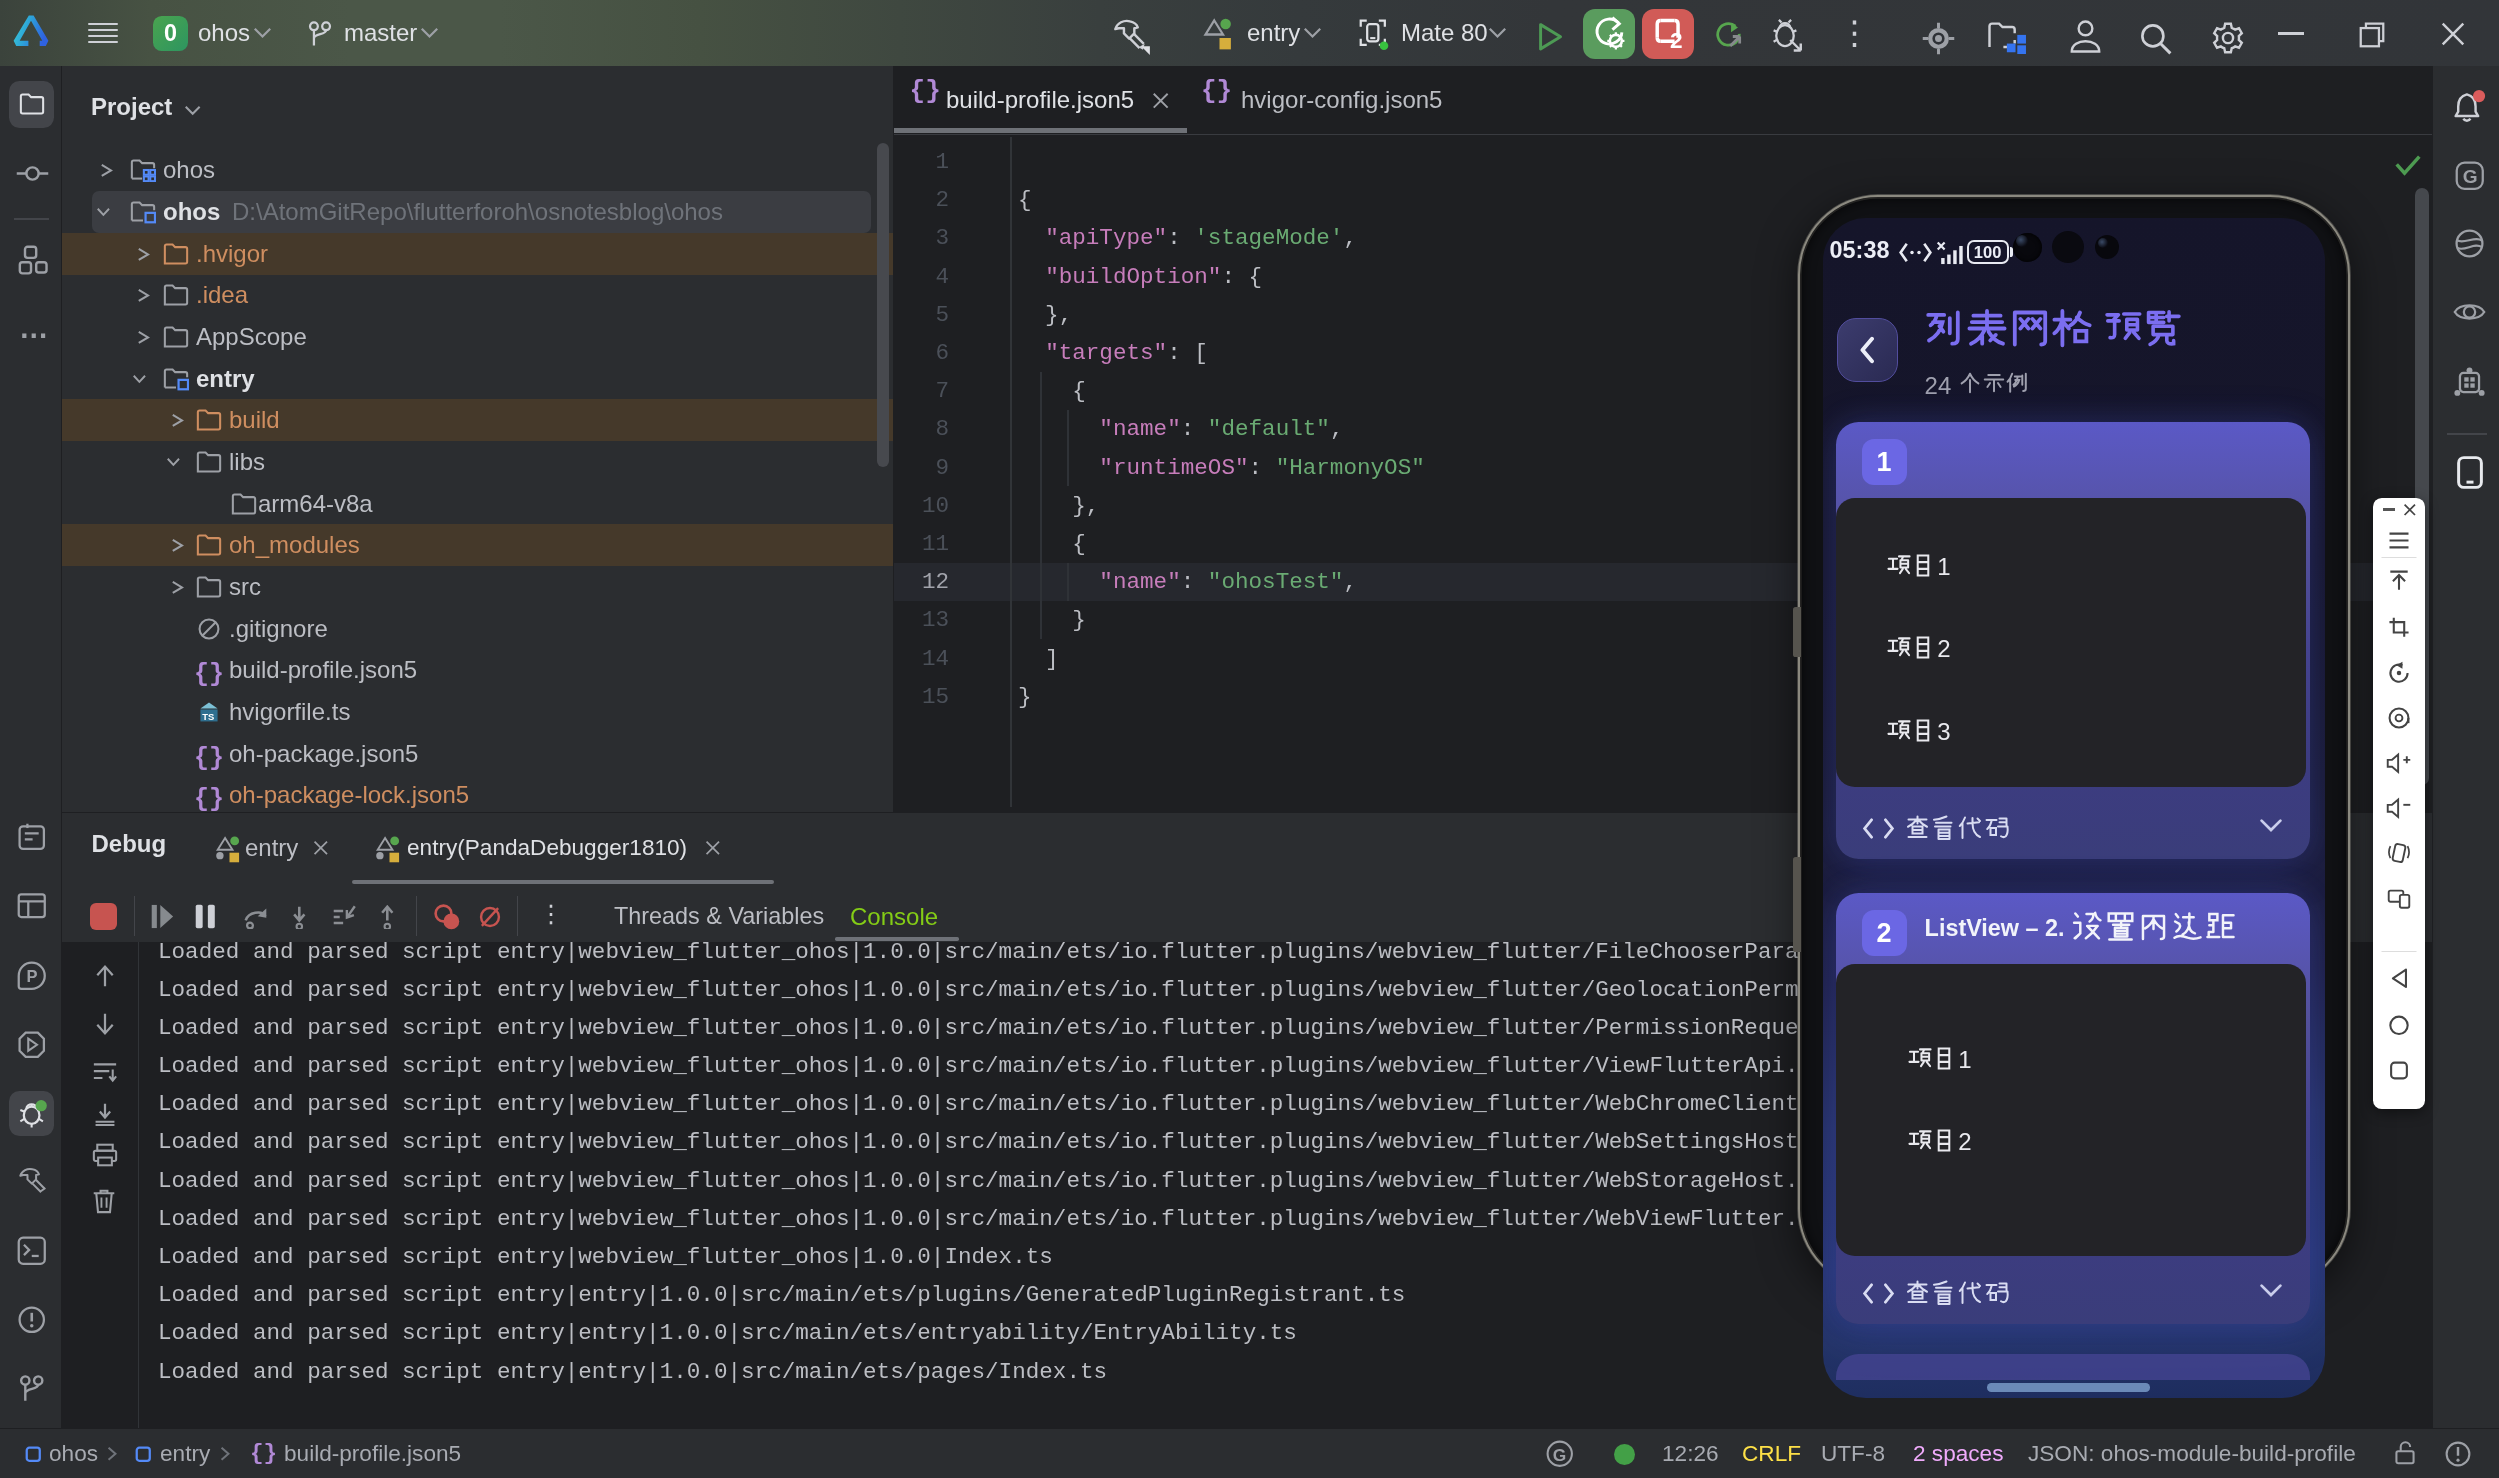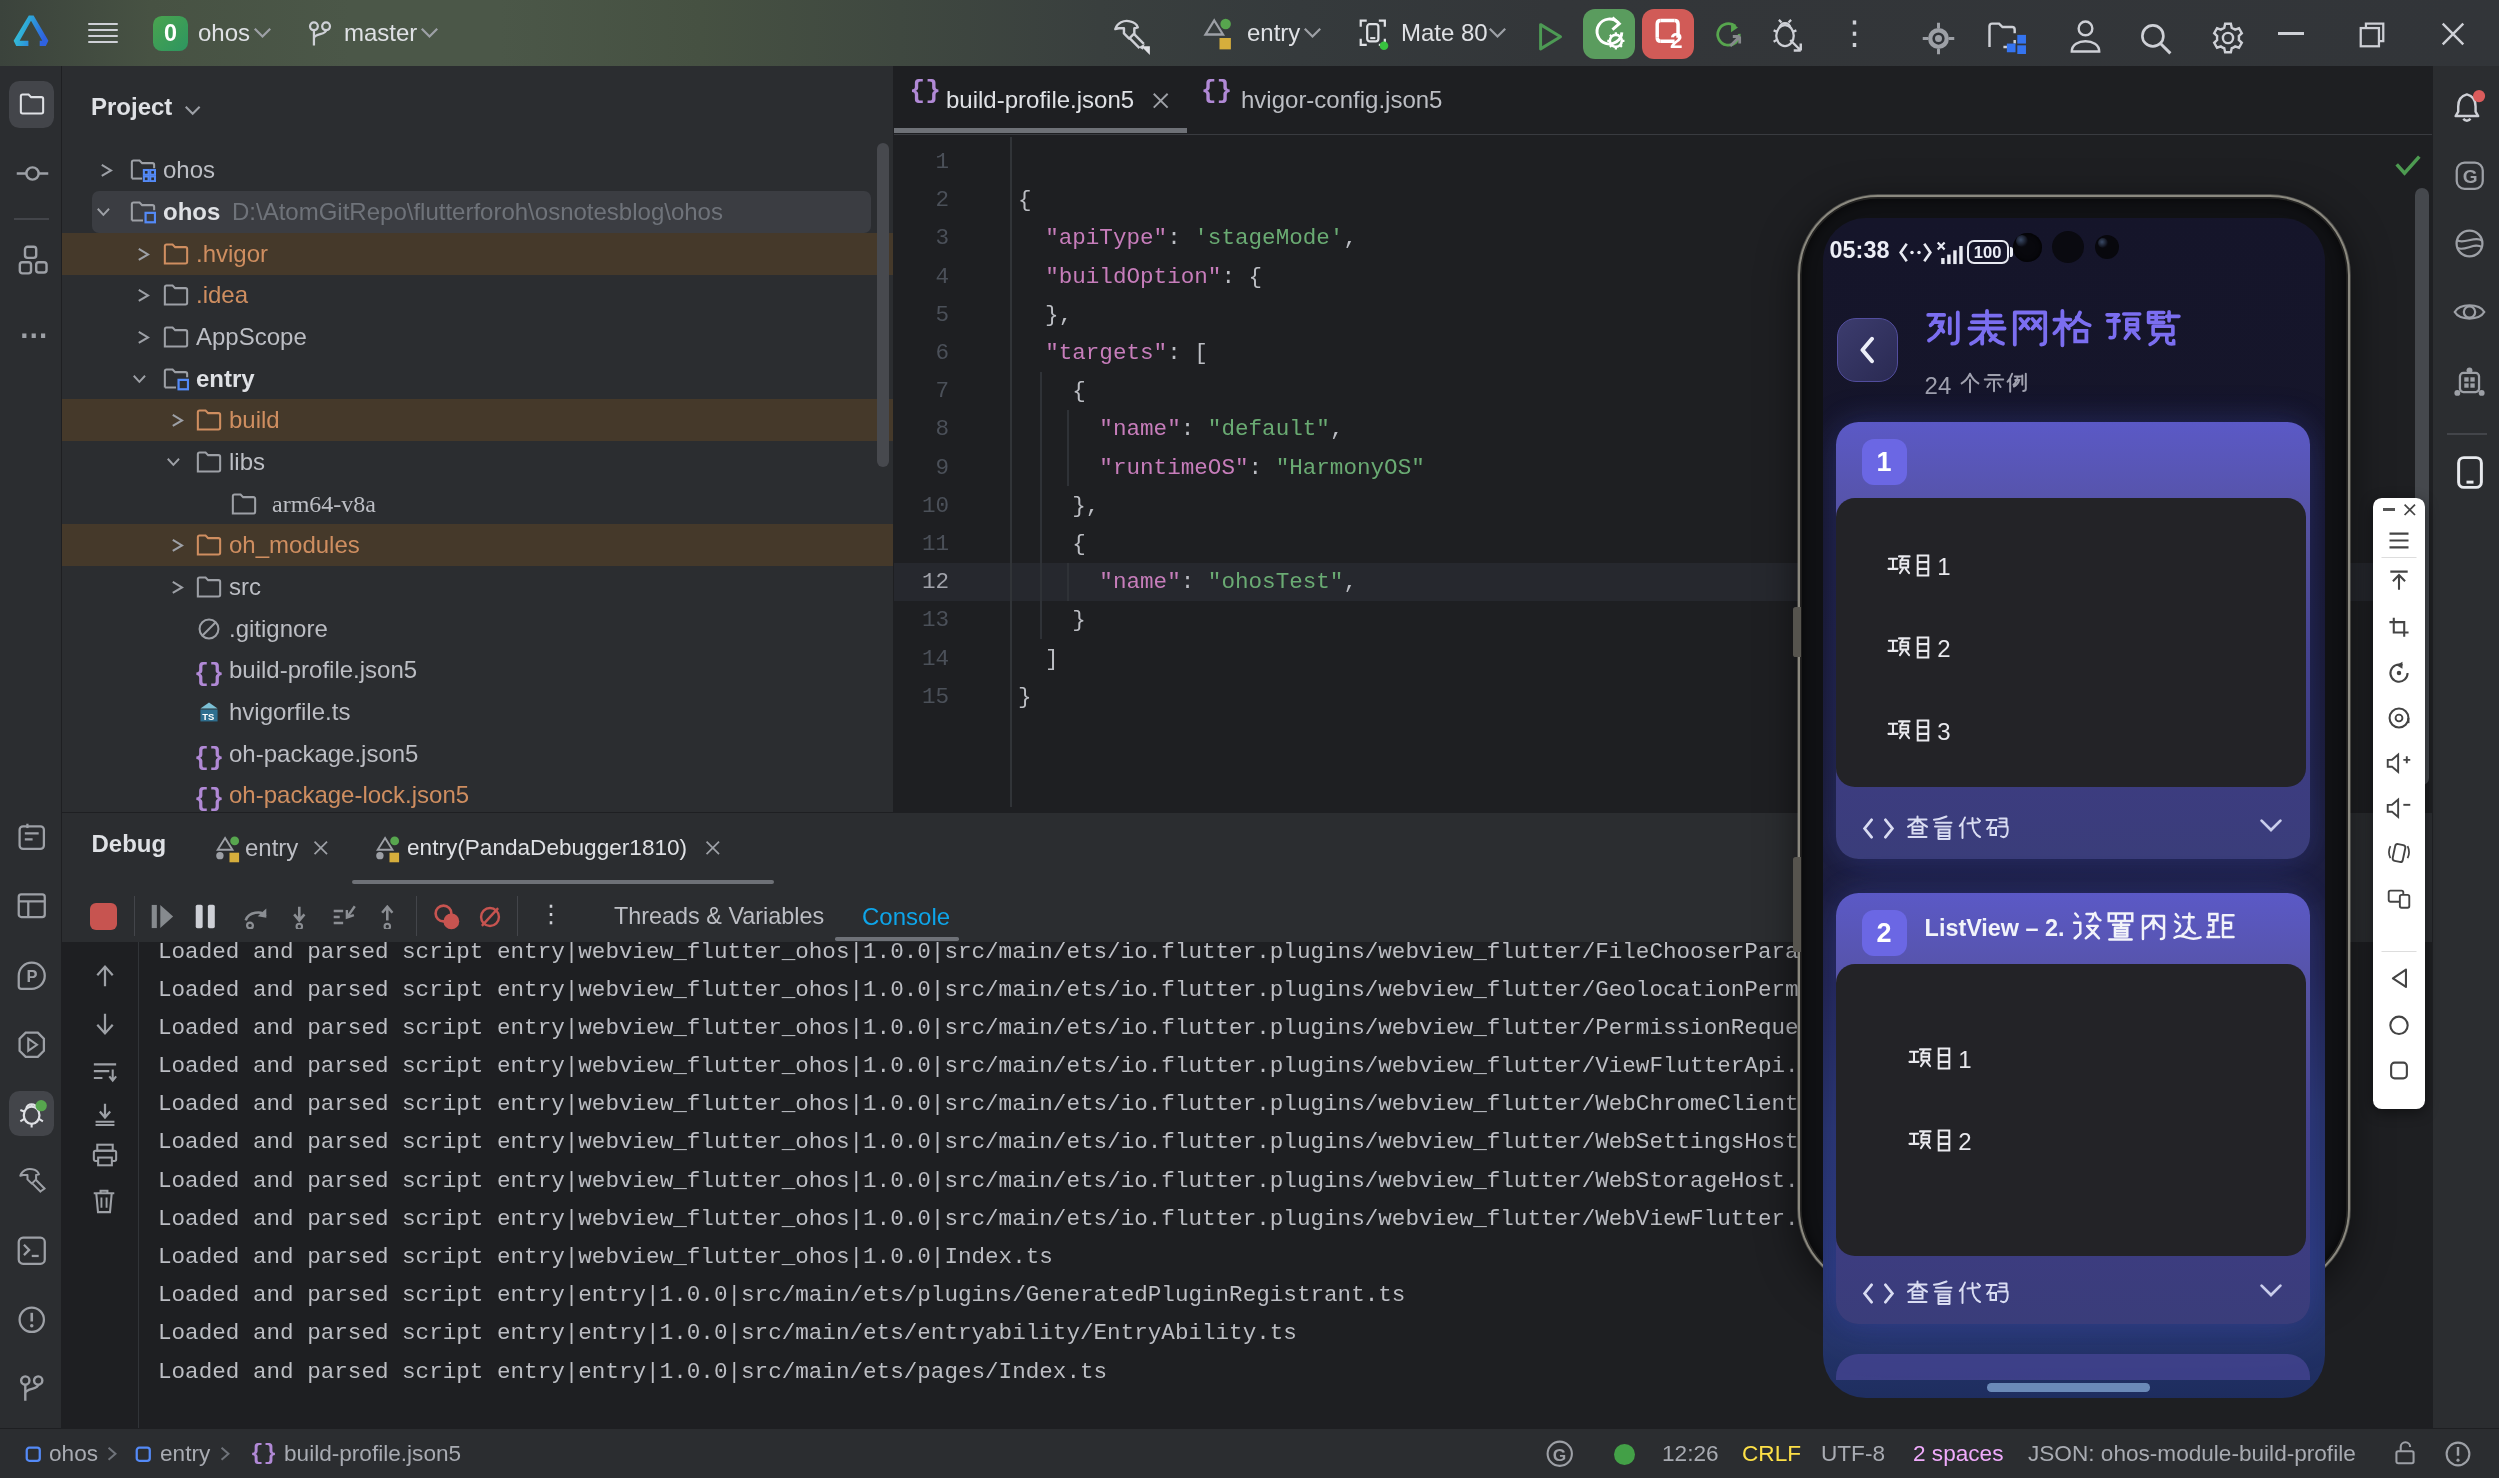--- a/index.html
+++ b/index.html
@@ -332,21 +332,21 @@
       </svg>
     <svg class="ic" style="left:134px" width="26" height="24" viewBox="0 0 30 28">
         <path d="M2 25 L2 5 Q2 3 4 3 L11 3 L14 6 L26 6 Q28 6 28 8 L28 23 Q28 25 26 25 Z" fill="none" stroke="#9da0a6" stroke-width="2.4"></path>
       </svg>
     <span style="position:absolute;left:167px;">libs</span>
   </div>
   <div class="trow" style="top:417px;">
     <svg class="ic" style="left:169px" width="26" height="24" viewBox="0 0 30 28">
         <path d="M2 25 L2 5 Q2 3 4 3 L11 3 L14 6 L26 6 Q28 6 28 8 L28 23 Q28 25 26 25 Z" fill="none" stroke="#9da0a6" stroke-width="2.4"></path>
       </svg>
-    <span style="position:absolute;left:210px;font-family:Liberation Serif, serif;">arm64-v8a</span>
+    <span style="position:absolute;left:196px;">arm64-v8a</span>
   </div>
   <div class="trow brown" style="top:458px;">
     <svg class="ic" style="left:108px;top:14px" width="14.8" height="14.8" viewBox="0 0 16 16">
         <path d="M3 2 L13 8 L3 14" fill="none" stroke="#9da0a6" stroke-width="2.2"></path>
       </svg>
     <svg class="ic" style="left:134px" width="26" height="24" viewBox="0 0 30 28">
         <path d="M2 25 L2 5 Q2 3 4 3 L11 3 L14 6 L26 6 Q28 6 28 8 L28 23 Q28 25 26 25 Z" fill="none" stroke="#cf8e60" stroke-width="2.4"></path>
       </svg>
     <span style="position:absolute;left:167px;" class="otxt">oh_modules</span>
   </div>
@@ -494,21 +494,21 @@
     <circle cx="12" cy="12" r="9" fill="none" stroke="#c75450" stroke-width="3"></circle>
     <circle cx="21" cy="21" r="9" fill="#c75450"></circle>
   </svg>
   <svg class="abs" style="left:415px;top:90px" width="26" height="28" viewBox="0 0 32 32">
     <circle cx="16" cy="16" r="11" fill="none" stroke="#c75450" stroke-width="3"></circle>
     <path d="M26 5 L6 27" stroke="#c75450" stroke-width="3"></path>
   </svg>
   <div class="abs" style="left:455px;top:83px;width:0.9px;height:40px;background:#43454a;"></div>
   <div class="abs" style="left:477px;top:87px;color:#ced0d6;font-size:24px;">⋮</div>
   <div class="abs" style="left:552px;top:90px;font-size:23.4px;color:#bcbec4;">Threads &amp; Variables</div>
-  <div class="abs" style="left:788px;top:90px;font-size:24px;color:#0ea5e9;margin-left:12px;">Console</div>
+  <div class="abs" style="left:788px;top:90px;font-size:24px;color:#84cc16;">Console</div>
   <div class="abs" style="left:773px;top:124px;width:124px;height:3.5px;background:#6e7177;border-radius:1.7px;"></div>
 </div>
 <div class="abs" id="console">
   <div class="abs" style="left:76px;top:0;width:0.9px;height:486px;background:#313438;"></div>
   <svg class="abs" style="left:31px;top:22px" width="24" height="24" viewBox="0 0 28 28">
       <path d="M14 26 L14 4 M5 13 L14 3 L23 13" fill="none" stroke="#9da0a6" stroke-width="2.6"></path>
     </svg>
   <svg class="abs" style="left:31px;top:70px" width="24" height="24" viewBox="0 0 28 28">
       <path d="M14 2 L14 24 M5 15 L14 25 L23 15" fill="none" stroke="#9da0a6" stroke-width="2.6"></path>
     </svg>

